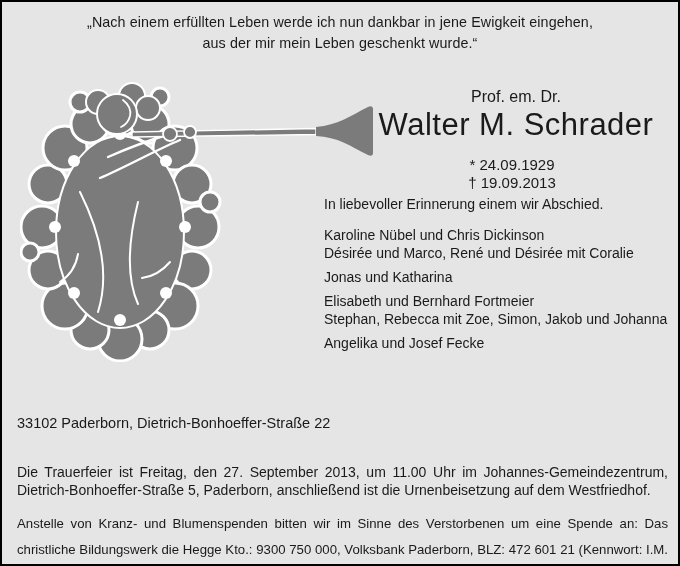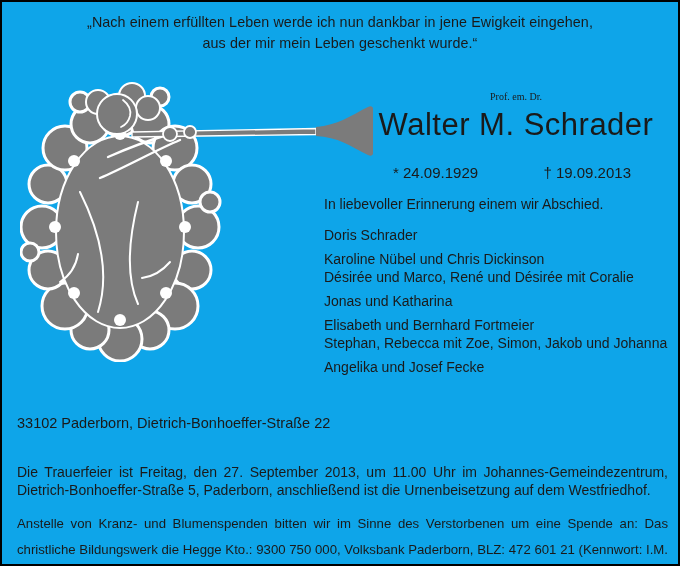--- a/index.html
+++ b/index.html
@@ -1,42 +1,42 @@
 <!DOCTYPE html>
 <html lang="de"><head>
 <meta charset="utf-8">
 <style>
   html,body{margin:0;padding:0;background:#fff;}
   .notice{
     position:relative;
     width:680px;height:566px;
     box-sizing:border-box;
     border:2px solid #000;
-    background:#0ea5e9;
+    background:#e5e5e5;
     font-family:"Liberation Sans","DejaVu Sans",sans-serif;
     color:#1a1a1a;
     overflow:hidden;
   }
   .quote{
     position:absolute;left:0;right:0;top:10px;
     text-align:center;
     font-size:14.3px;line-height:21px;
     letter-spacing:.1px;
   }
   .angel-svg{position:absolute;left:18px;top:80px;width:360px;height:280px;}
   .name-block{
     position:absolute;left:371px;top:86px;width:286px;
     text-align:center;white-space:nowrap;
   }
-  .prof{font-size:10px;line-height:18px;font-family:Liberation Serif, serif;}
+  .prof{font-size:16px;line-height:18px;}
   .deceased-name{font-size:31px;line-height:38px;letter-spacing:.5px;margin-top:0;}
   .dates{
     display:flex;justify-content:space-between;
-    padding:0 28px 0 20px;margin-top:20px;
-    font-size:15px;line-height:18px;
+    padding:0 28px 0 20px;margin-top:12px;
+    font-size:15px;line-height:18px;flex-direction:column;
   }
   .farewell{
     position:absolute;left:322px;top:193px;
     font-size:14px;line-height:18px;
   }
   .mourners{position:absolute;left:322px;top:224px;font-size:14px;line-height:18px;}
   .mourner-group{margin-bottom:6px;}
   .address{
     position:absolute;left:15px;top:412px;
     font-size:14.5px;line-height:18px;
@@ -125,23 +125,20 @@
     <div class="dates">
       <span>* 24.09.1929</span>
       <span>† 19.09.2013</span>
     </div>
   </div>
 
   <div class="farewell">In liebevoller Erinnerung einem wir Abschied.</div>
 
   <div class="mourners">
     <div class="mourner-group">
-      <div>Doris Schrader</div>
-    </div>
-    <div class="mourner-group">
       <div>Karoline Nübel und Chris Dickinson</div>
       <div>Désirée und Marco, René und Désirée mit Coralie</div>
     </div>
     <div class="mourner-group">
       <div>Jonas und Katharina</div>
     </div>
     <div class="mourner-group">
       <div>Elisabeth und Bernhard Fortmeier</div>
       <div>Stephan, Rebecca mit Zoe, Simon, Jakob und Johanna</div>
     </div>

